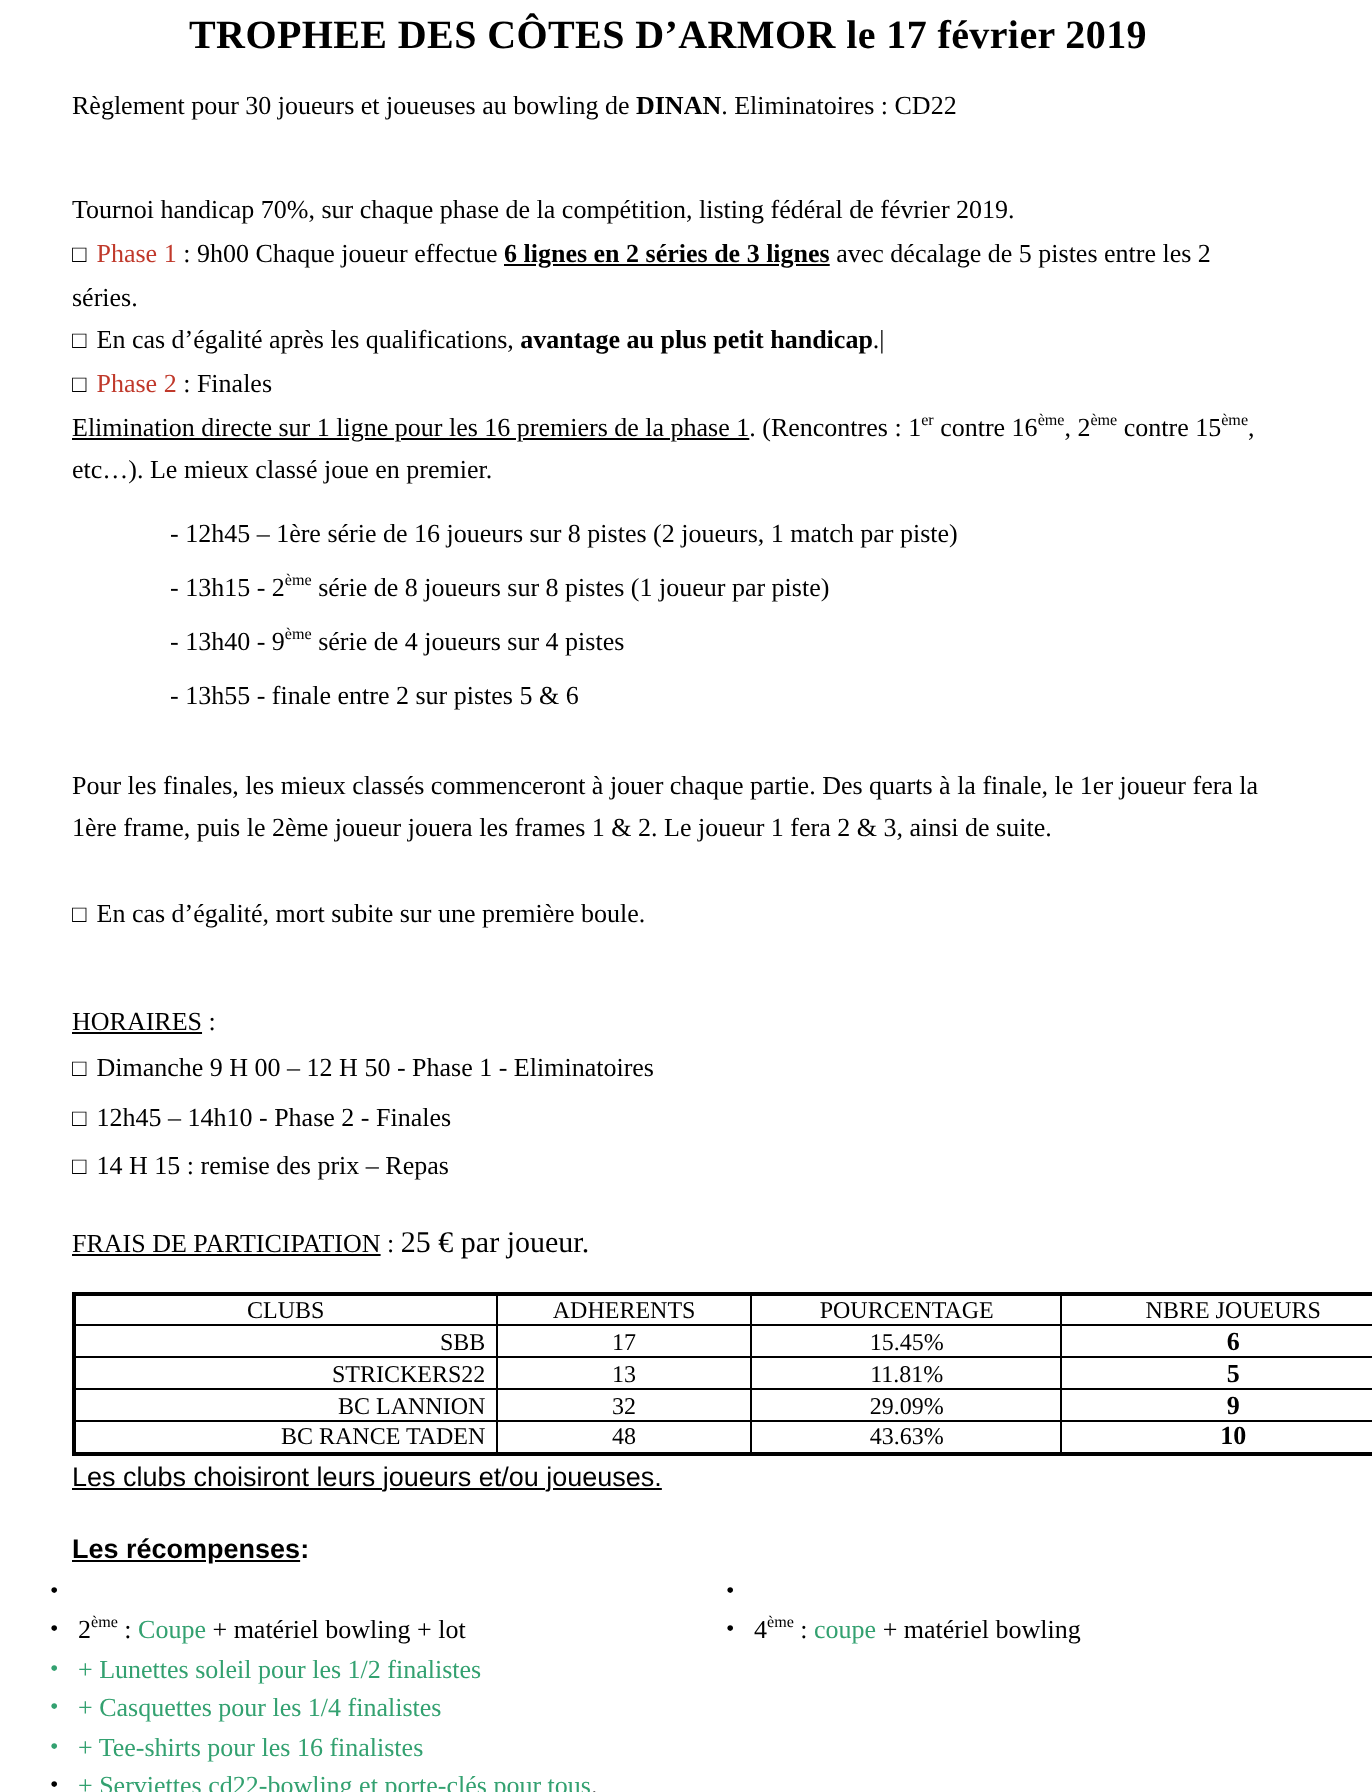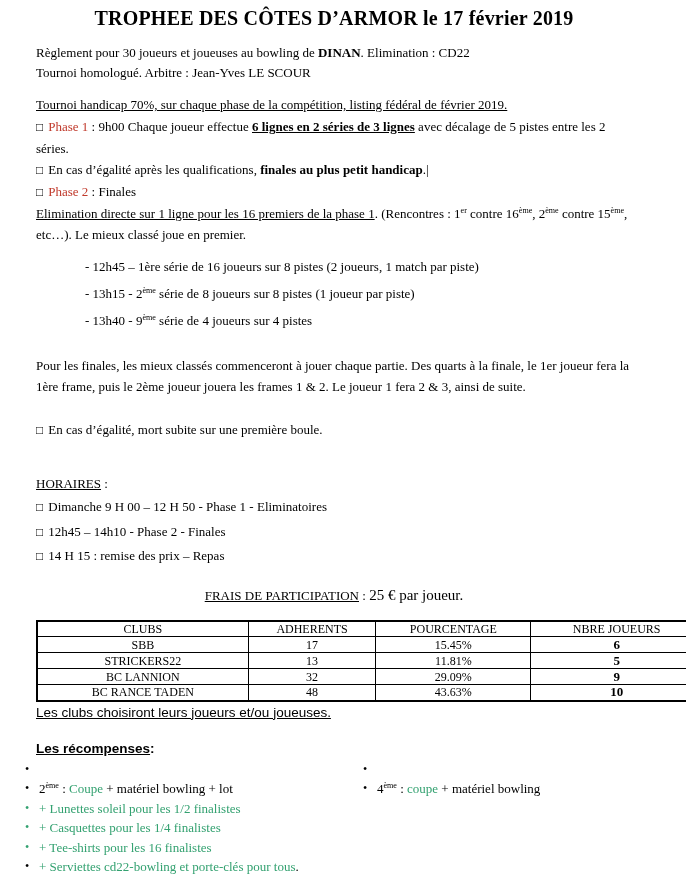--- a/index.html
+++ b/index.html
@@ -23,91 +23,91 @@
 
   .line { line-height: 20px; }
   .b { font-weight: bold; }
   .u { text-decoration: underline; }
   .bu { font-weight: bold; text-decoration: underline; }
   .red { color: #c0392b; }
   .green { color: #33a170; }
   .sans { font-family: "Liberation Sans", sans-serif; }
   sup { font-size: 0.62em; line-height: 0; vertical-align: super; }
 
-  .gap-para { margin-top: 12px; text-decoration: underline; }
+  .gap-para { margin-top: 32px; }
 
   .phase-block { margin-top: 1px; }
   .phase-block .pline { line-height: 21px; }
   .chk { font-size: 12px; padding-right: 5px; }
   .cursor-bar { font-weight: 100; }
 
   .schedule { margin: 8px 0 0 49px; }
   .schedule .sitem { line-height: 27px; }
 
   .finales-para { margin-top: 21px; line-height: 21px; }
   .mort-line { margin-top: 22px; line-height: 21px; }
 
   .horaires { margin-top: 32px; }
   .horaires .hhead { line-height: 22px; }
   .horaires .hitem { line-height: 24.5px; }
 
-  .frais-line { margin-top: 15px; line-height: 22px; text-align: center; }
+  .frais-line { margin-top: 15px; line-height: 22px; }
   .frais-value { font-size: 15px; }
 
   table { border-collapse: collapse; }
   .clubs-table {
     margin-top: 13px;
     width: 668px;
     border: 2px solid #000;
     font-size: 12px;
   }
   .clubs-table th, .clubs-table td {
     border: 1px solid #000;
     padding: 0 5px;
     height: 16px;
     line-height: 14px;
   }
   .clubs-table th { font-weight: normal; text-align: center; }
-  .clubs-table td.c-club { text-align: center; width: 195px; }
+  .clubs-table td.c-club { text-align: right; width: 195px; }
   .clubs-table td.c-adh { text-align: center; width: 118px; }
   .clubs-table td.c-pct { text-align: center; width: 143px; font-family: Liberation Serif, serif; }
   .clubs-table td.c-njo { text-align: center; width: 159px; font-weight: bold; font-size: 13px; }
 
   .clubs-note { margin-top: 3px; font-size: 13.5px; }
 
   .rec-heading { margin-top: 21px; font-size: 13.5px; }
   .rec-cols { display: flex; margin: 4px 0 0 -14px; }
   .rec-col-left { width: 338px; }
   .rec-col-right { flex: 1; }
   .rec-item { display: flex; line-height: 19.5px; }
   .rec-bullet { width: 17px; text-align: left; padding-left: 3px; font-size: 12px; }
 </style>
 </head>
 <body>
 
 <div class="page">
 
   <div class="doc-title">TROPHEE DES CÔTES D’ARMOR le 17 février 2019</div>
 
-  <div class="line"><span>Règlement pour 30 joueurs et joueuses au bowling de </span><span class="b">DINAN</span><span>. Elimination : CD22</span></div>
-  <div class="line">Tournoi homologué. Arbitre : Jean-Yves LE SCOUR</div>
+  <div class="line"><span>Règlement pour 30 joueurs et joueuses au bowling de </span><span class="b">DINAN</span><span>. Eliminatoires : CD22</span></div>
 
   <div class="line gap-para">Tournoi handicap 70%, sur chaque phase de la compétition, listing fédéral de février 2019.</div>
 
   <div class="phase-block">
     <div class="pline"><span class="chk">□</span><span class="red">Phase 1</span><span> : 9h00 Chaque joueur effectue </span><span class="bu">6 lignes en 2 séries de 3 lignes</span><span> avec décalage de 5 pistes entre les 2 séries.</span></div>
-    <div class="pline"><span class="chk">□</span><span>En cas d’égalité après les qualifications, </span><span class="b">finales au plus petit handicap</span><span>.</span><span class="cursor-bar">|</span></div>
+    <div class="pline"><span class="chk">□</span><span>En cas d’égalité après les qualifications, </span><span class="b">avantage au plus petit handicap</span><span>.</span><span class="cursor-bar">|</span></div>
     <div class="pline"><span class="chk">□</span><span class="red">Phase 2</span><span> : Finales</span></div>
     <div class="pline"><span class="u">Elimination directe sur 1 ligne pour les 16 premiers de la phase 1</span><span>. (Rencontres : 1</span><sup>er</sup><span> contre 16</span><sup>ème</sup><span>, 2</span><sup>ème</sup><span> contre 15</span><sup>ème</sup><span>, etc…). Le mieux classé joue en premier.</span></div>
   </div>
 
   <div class="schedule">
     <div class="sitem"><span>- 12h45 – 1ère série de 16 joueurs sur 8 pistes (2 joueurs, 1 match par piste)</span><sup></sup><span></span></div>
     <div class="sitem"><span>- 13h15 - 2</span><sup>ème</sup><span> série de 8 joueurs sur 8 pistes (1 joueur par piste)</span></div>
     <div class="sitem"><span>- 13h40 - 9</span><sup>ème</sup><span> série de 4 joueurs sur 4 pistes</span></div>
+    <div class="sitem"><span>- 13h55 - finale entre 2 sur pistes 5 &amp; 6</span><sup></sup><span></span></div>
   </div>
 
   <div class="finales-para">Pour les finales, les mieux classés commenceront à jouer chaque partie. Des quarts à la finale, le 1er joueur fera la 1ère frame, puis le 2ème joueur jouera les frames 1 &amp; 2. Le joueur 1 fera 2 &amp; 3, ainsi de suite.</div>
 
   <div class="mort-line"><span class="chk">□</span><span>En cas d’égalité, mort subite sur une première boule.</span></div>
 
   <div class="horaires">
     <div class="hhead"><span class="u">HORAIRES</span><span> :</span></div>
     <div class="hitem"><span class="chk">□</span><span>Dimanche 9 H 00 – 12 H 50 - Phase 1 - Eliminatoires</span></div>
     <div class="hitem"><span class="chk">□</span><span>12h45 – 14h10 - Phase 2 - Finales</span></div>

